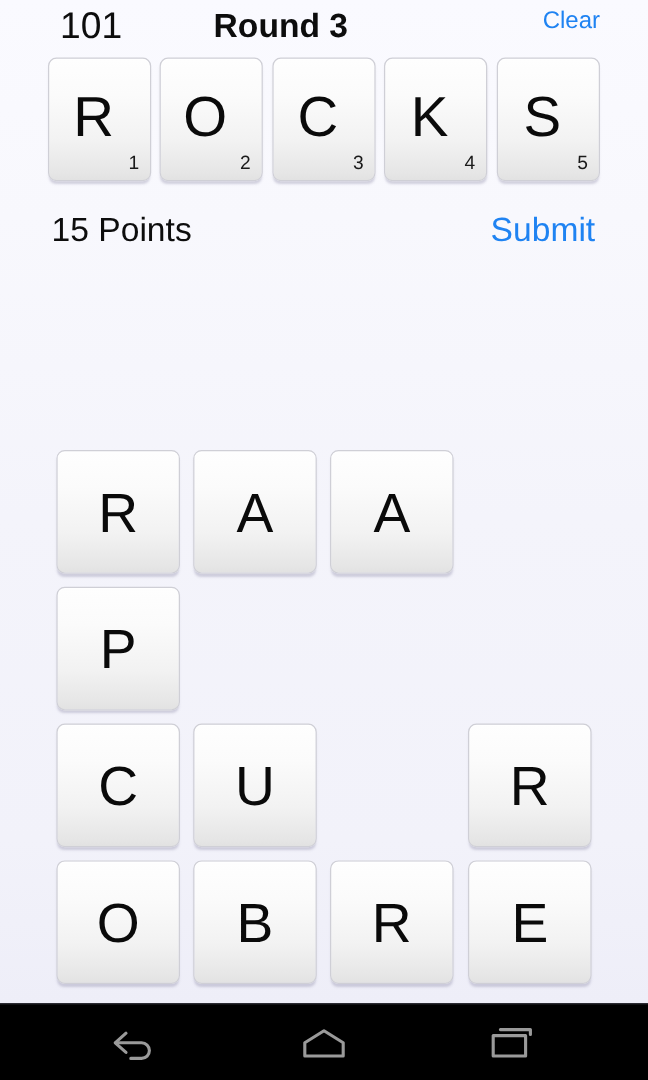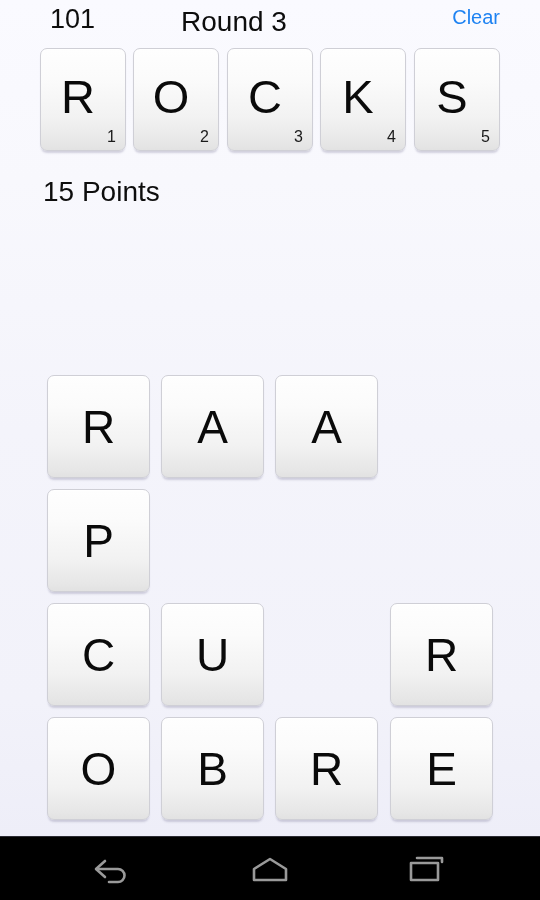--- a/index.html
+++ b/index.html
@@ -31,31 +31,32 @@
 
   
   #topbar {
     position:absolute;
     left:0; top:0;
     width:540px; height:46px;
   }
   #score {
     position:absolute;
     left:50px; top:4px;
-    font-size:27px;
+    font-size:31px;
     color:#0d0d0d;
     letter-spacing:0px;
   }
   #round {
     position:absolute;
     left:0; top:6px;
     width:468px;
     text-align:center;
     font-size:28px;
     color:#0d0d0d;
+    font-weight:bold;
   }
   #clear {
     position:absolute;
     right:40px; top:6px;
     font-size:20px;
     color:#1f83f2;
     cursor:pointer;
   }
 
   
@@ -166,20 +167,21 @@
         <div class="sub">4</div>
       </div>
       <div class="tile wtile" style="left: 414px;">
         <div class="glyph">S</div>
         <div class="sub">5</div>
       </div>
     </div>
 
   <div id="pointsrow">
     <div id="points">15 Points</div>
+    <div id="submit">Submit</div>
   </div>
 
   <div id="grid">
       <div class="tile gtile" style="left: 47px; top: 375px;">
         <div class="glyph">R</div>
       </div>
       <div class="tile gtile" style="left: 161px; top: 375px;">
         <div class="glyph">A</div>
       </div>
       <div class="tile gtile" style="left: 275px; top: 375px;">

